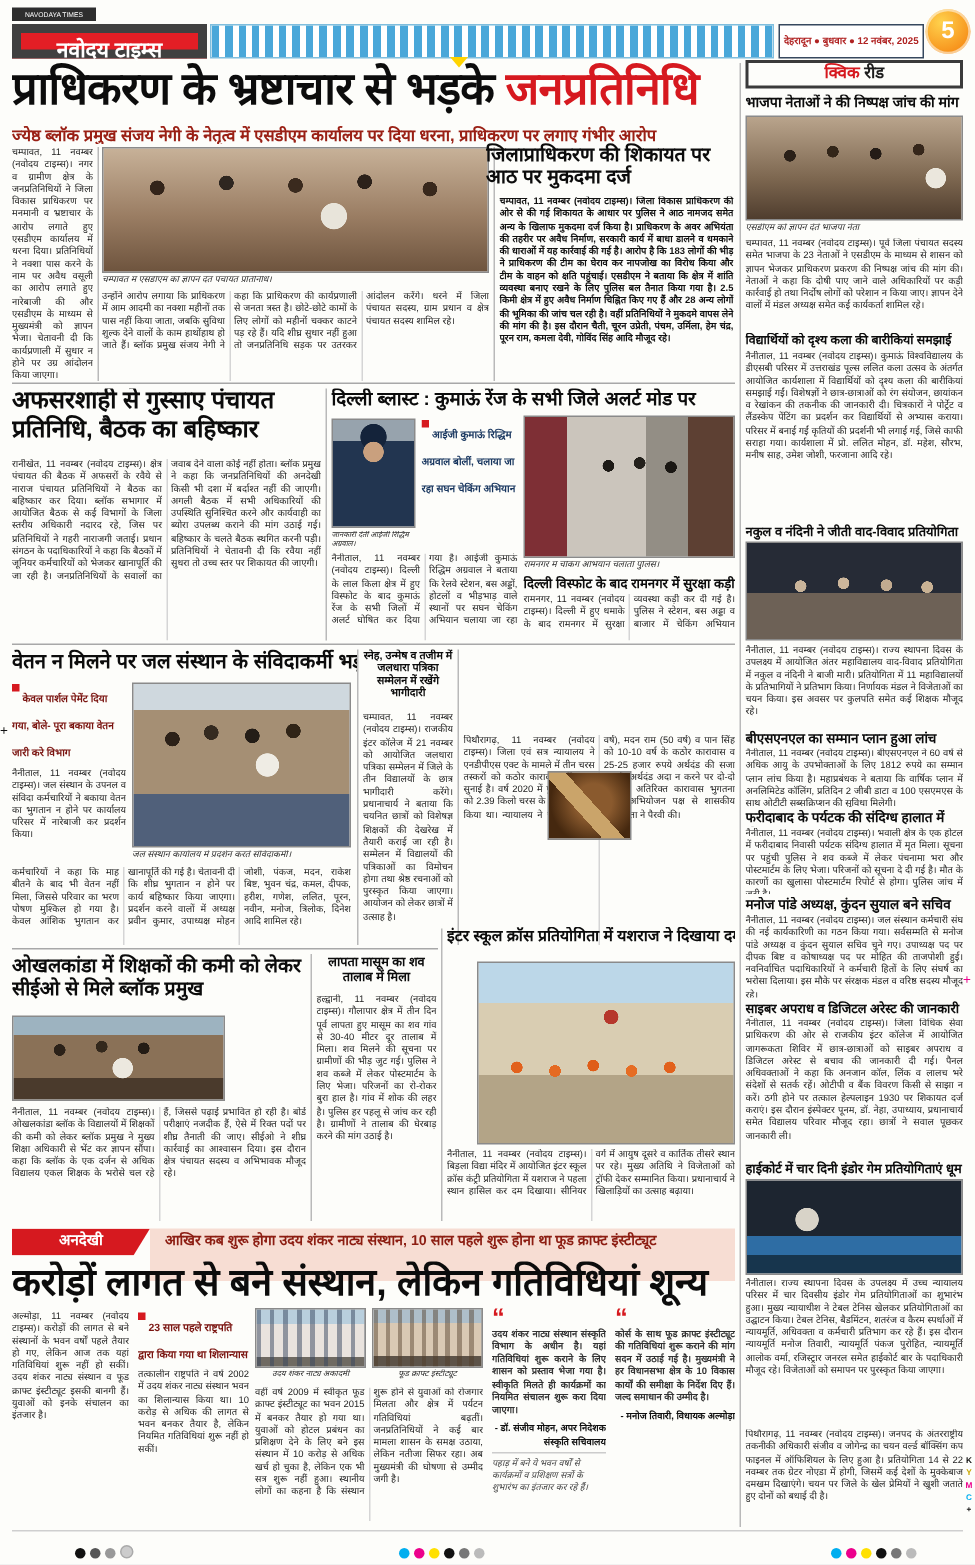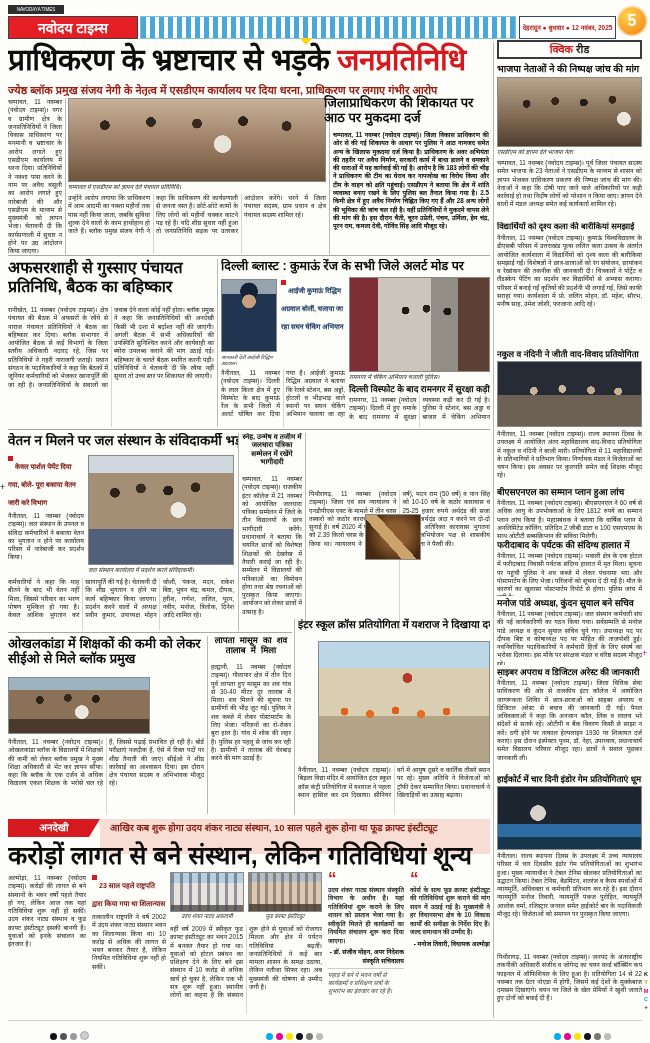--- a/index.html
+++ b/index.html
@@ -84,21 +84,21 @@
   .qm{color:#d6191f;font-size:17px;font-weight:bold;line-height:0.8;display:block;}
   .qt{font-size:6.3px;font-weight:bold;color:#333;text-align:justify;line-height:1.35;}
   .qb{font-size:6.3px;font-weight:bold;color:#0f0f0f;text-align:right;margin-top:2px;}
 </style>
 </head>
 <body>
 
 <div class="page">
 
   <div class="a" style="left:8px;top:5px;width:56px;height:9px;background:#2e2e2e;color:#fff;font-size:4.5px;text-align:center;line-height:9px;">NAVODAYA TIMES</div>
-  <div class="a" style="left:8px;top:16px;width:130px;height:23px;background:#e31e25;color:#fff;font-weight:bold;font-size:14px;text-align:center;line-height:23px;border:1px solid #404040;">नवोदय टाइम्स</div>
+  <div class="a" style="left:8px;top:16px;width:130px;height:23px;background:#e31e25;color:#fff;font-weight:bold;font-size:14px;text-align:center;line-height:23px;border:6px solid #404040;">नवोदय टाइम्स</div>
   <div class="a stripes" style="left:140px;top:16px;width:376px;height:23px;"></div>
   <div class="a" style="left:300px;top:38px;width:0;height:0;border-left:6px solid transparent;border-right:6px solid transparent;border-top:7px solid #ffd400;z-index:2;"></div>
   <div class="a" style="left:519px;top:16px;width:97px;height:23px;background:#fff;border:1px solid #36485e;color:#b02323;font-weight:bold;font-size:6.5px;text-align:center;line-height:21px;">देहरादून ● बुधवार ● 12 नवंबर, 2025</div>
   <div class="a" style="left:617px;top:6px;width:30px;height:30px;border-radius:50%;background:radial-gradient(circle at 35% 30%,#ffd24d,#f7941d 70%);color:#fff;font-weight:bold;font-size:16px;text-align:center;line-height:30px;box-shadow:inset 0 0 0 1.5px #ffffff88;">5</div>
 
   <div class="a hl" style="left:8px;top:42px;width:484px;height:38px;font-size:30px;letter-spacing:-0.5px;"><span>प्राधिकरण के भ्रष्टाचार से भड़के </span><span style="color:#d6191f;">जनप्रतिनिधि</span></div>
   <div class="a" style="left:8px;top:82px;width:484px;height:14px;font-size:11px;font-weight:bold;color:#9a2015;overflow:hidden;">ज्येष्ठ ब्लॉक प्रमुख संजय नेगी के नेतृत्व में एसडीएम कार्यालय पर दिया धरना, प्राधिकरण पर लगाए गंभीर आरोप</div>
 
   <div class="a bd" style="left:8px;top:98px;width:54px;height:156px;">चम्पावत, 11 नवम्बर (नवोदय टाइम्स)। नगर व ग्रामीण क्षेत्र के जनप्रतिनिधियों ने जिला विकास प्राधिकरण पर मनमानी व भ्रष्टाचार के आरोप लगाते हुए एसडीएम कार्यालय में धरना दिया। प्रतिनिधियों ने नक्शा पास करने के नाम पर अवैध वसूली का आरोप लगाते हुए नारेबाजी की और एसडीएम के माध्यम से मुख्यमंत्री को ज्ञापन भेजा। चेतावनी दी कि कार्यप्रणाली में सुधार न होने पर उग्र आंदोलन किया जाएगा।</div>
   <div class="a vr" style="left:65px;top:98px;height:156px;"></div>
@@ -176,21 +176,21 @@
   <div class="a vr" style="left:305px;top:433px;height:197px;"></div>
   <div class="a bd c2" style="left:309px;top:490px;width:181px;height:140px;">पिथौरागढ़, 11 नवम्बर (नवोदय टाइम्स)। जिला एवं सत्र न्यायालय ने एनडीपीएस एक्ट के मामले में तीन चरस तस्करों को कठोर कारावास की सजा सुनाई है। वर्ष 2020 में पुलिस ने तीनों को 2.39 किलो चरस के साथ गिरफ्तार किया था। न्यायालय ने चंद्र सिंह (45 वर्ष), मदन राम (50 वर्ष) व पान सिंह को 10-10 वर्ष के कठोर कारावास व 25-25 हजार रुपये अर्थदंड की सजा सुनाई। अर्थदंड अदा न करने पर दो-दो वर्ष का अतिरिक्त कारावास भुगतना होगा। अभियोजन पक्ष से शासकीय अधिवक्ता ने पैरवी की।</div>
   <div class="a photo ph-gavel" style="left:365px;top:514px;width:56px;height:46px;z-index:2;"></div>
 
   <div class="a hr" style="left:8px;top:632px;width:284px;"></div>
   <div class="a hl" style="left:8px;top:636px;width:196px;height:38px;font-size:13px;">ओखलकांडा में शिक्षकों की कमी को लेकर सीईओ से मिले ब्लॉक प्रमुख</div>
   <div class="a photo ph-meeting" style="left:8px;top:677px;width:142px;height:57px;"></div>
   <div class="a bd c2" style="left:8px;top:738px;width:196px;height:76px;">नैनीताल, 11 नवम्बर (नवोदय टाइम्स)। ओखलकांडा ब्लॉक के विद्यालयों में शिक्षकों की कमी को लेकर ब्लॉक प्रमुख ने मुख्य शिक्षा अधिकारी से भेंट कर ज्ञापन सौंपा। कहा कि ब्लॉक के एक दर्जन से अधिक विद्यालय एकल शिक्षक के भरोसे चल रहे हैं, जिससे पढ़ाई प्रभावित हो रही है। बोर्ड परीक्षाएं नजदीक हैं, ऐसे में रिक्त पदों पर शीघ्र तैनाती की जाए। सीईओ ने शीघ्र कार्रवाई का आश्वासन दिया। इस दौरान क्षेत्र पंचायत सदस्य व अभिभावक मौजूद रहे।</div>
 
   <div class="a vr" style="left:207px;top:636px;height:178px;"></div>
-  <div class="a hl" style="left:211px;top:636px;width:80px;height:25px;font-size:8.5px;text-align:center;font-family:Liberation Mono, monospace;">लापता मासूम का शव तालाब में मिला</div>
+  <div class="a hl" style="left:211px;top:636px;width:80px;height:25px;font-size:8.5px;text-align:center;">लापता मासूम का शव तालाब में मिला</div>
   <div class="a bd" style="left:211px;top:663px;width:80px;height:151px;">हल्द्वानी, 11 नवम्बर (नवोदय टाइम्स)। गौलापार क्षेत्र में तीन दिन पूर्व लापता हुए मासूम का शव गांव से 30-40 मीटर दूर तालाब में मिला। शव मिलने की सूचना पर ग्रामीणों की भीड़ जुट गई। पुलिस ने शव कब्जे में लेकर पोस्टमार्टम के लिए भेजा। परिजनों का रो-रोकर बुरा हाल है। गांव में शोक की लहर है। पुलिस हर पहलू से जांच कर रही है। ग्रामीणों ने तालाब की घेरबाड़ करने की मांग उठाई है।</div>
 
   <div class="a vr" style="left:294px;top:619px;height:195px;"></div>
   <div class="a hl" style="left:298px;top:618px;width:192px;height:15px;font-size:10.5px;white-space:nowrap;">इंटर स्कूल क्रॉस प्रतियोगिता में यशराज ने दिखाया दम</div>
   <div class="a photo ph-team" style="left:318px;top:641px;width:172px;height:122px;"></div>
   <div class="a bd c2" style="left:298px;top:766px;width:192px;height:48px;">नैनीताल, 11 नवम्बर (नवोदय टाइम्स)। बिड़ला विद्या मंदिर में आयोजित इंटर स्कूल क्रॉस कंट्री प्रतियोगिता में यशराज ने पहला स्थान हासिल कर दम दिखाया। सीनियर वर्ग में आयुष दूसरे व कार्तिक तीसरे स्थान पर रहे। मुख्य अतिथि ने विजेताओं को ट्रॉफी देकर सम्मानित किया। प्रधानाचार्य ने खिलाड़ियों का उत्साह बढ़ाया।</div>
 
   <div class="a" style="left:8px;top:819px;width:92px;height:18px;background:#d6191f;color:#fff;font-weight:bold;font-size:10px;text-align:center;line-height:18px;clip-path:polygon(0 0,100% 0,88% 100%,0 100%);">अनदेखी</div>
   <div class="a" style="left:100px;top:819px;width:390px;height:35px;background:#f7ddd3;color:#8c1d12;font-weight:bold;font-size:9.5px;line-height:18px;padding-left:10px;overflow:hidden;">आखिर कब शुरू होगा उदय शंकर नाट्य संस्थान, 10 साल पहले शुरू होना था फूड क्राफ्ट इंस्टीट्यूट</div>
   <div class="a hl" style="left:8px;top:841px;width:482px;height:30px;font-size:25px;">करोड़ों लागत से बने संस्थान, लेकिन गतिविधियां शून्य</div>

